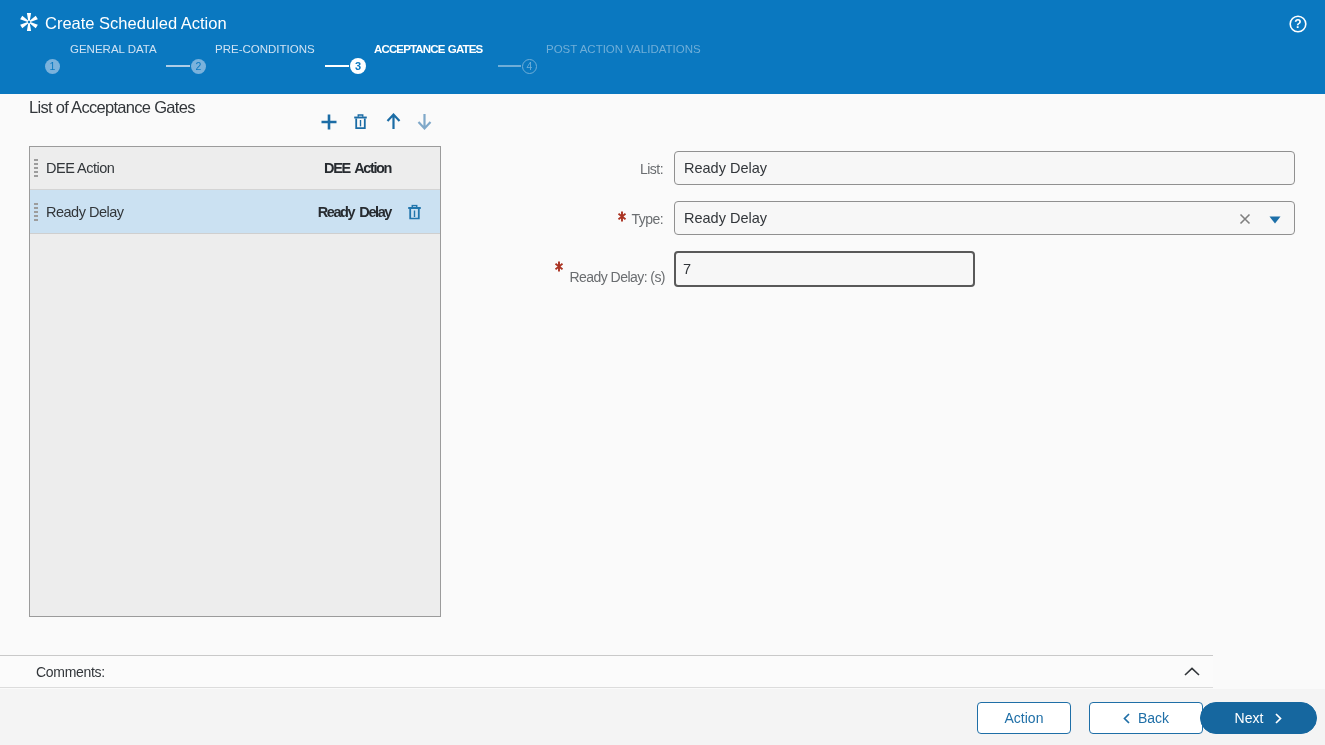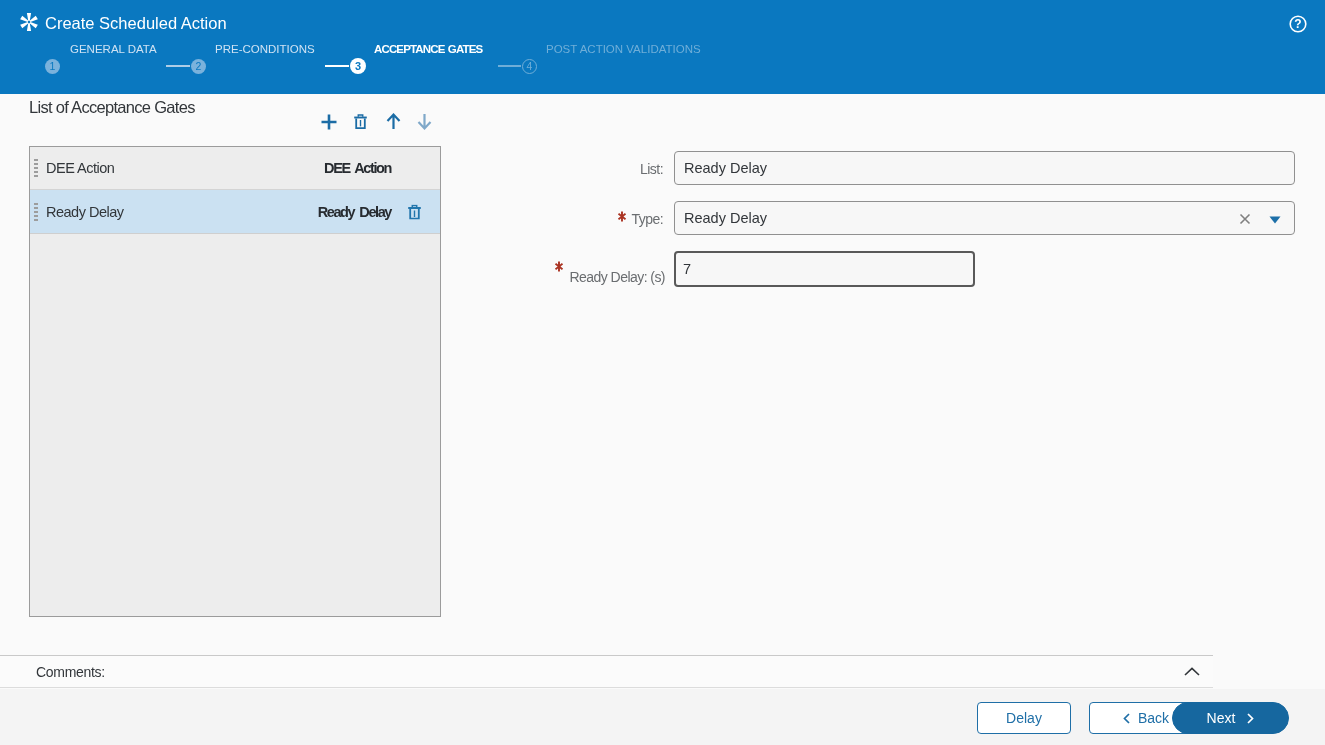--- a/index.html
+++ b/index.html
@@ -141,21 +141,21 @@
 <div class="finput" style="top:251px; width:301px; height:36px; border:2px solid #595959; background:#f7f7f7; padding:0 7px;">7</div>
 
 <div id="comments">
     <span>Comments:</span>
   <svg style="position:absolute; right:13px; top:11px;" width="16" height="9" viewBox="0 0 16 9">
     <path d="M1 8 L8 1.3 L15 8" stroke="#32363a" stroke-width="1.6" fill="none"></path>
   </svg>
 </div>
 
 <div id="footer">
-  <div class="btn btn-sec" style="left:977px; width:94px;">Delay</div>
+  <div class="btn btn-sec" style="left:977px; width:94px;">Action</div>
   <div class="btn btn-sec" style="left:1089px; width:114px;">
     <svg width="7" height="11" viewBox="0 0 7 11" style="margin-right:8px;">
         <path d="M6 1 L1.5 5.5 L6 10" stroke="#1f6fa7" stroke-width="1.7" fill="none"></path>
       </svg>Back</div>
-  <div class="btn btn-pri" style="left:1172px; width:117px;border-radius:16px;">Next<svg width="7" height="11" viewBox="0 0 7 11" style="margin-left:12px;">
+  <div class="btn btn-pri" style="left:1200px; width:117px;border-radius:16px;">Next<svg width="7" height="11" viewBox="0 0 7 11" style="margin-left:12px;">
         <path d="M1 1 L5.5 5.5 L1 10" stroke="#ffffff" stroke-width="1.7" fill="none"></path>
       </svg></div>
 </div>
 
 </body></html>

